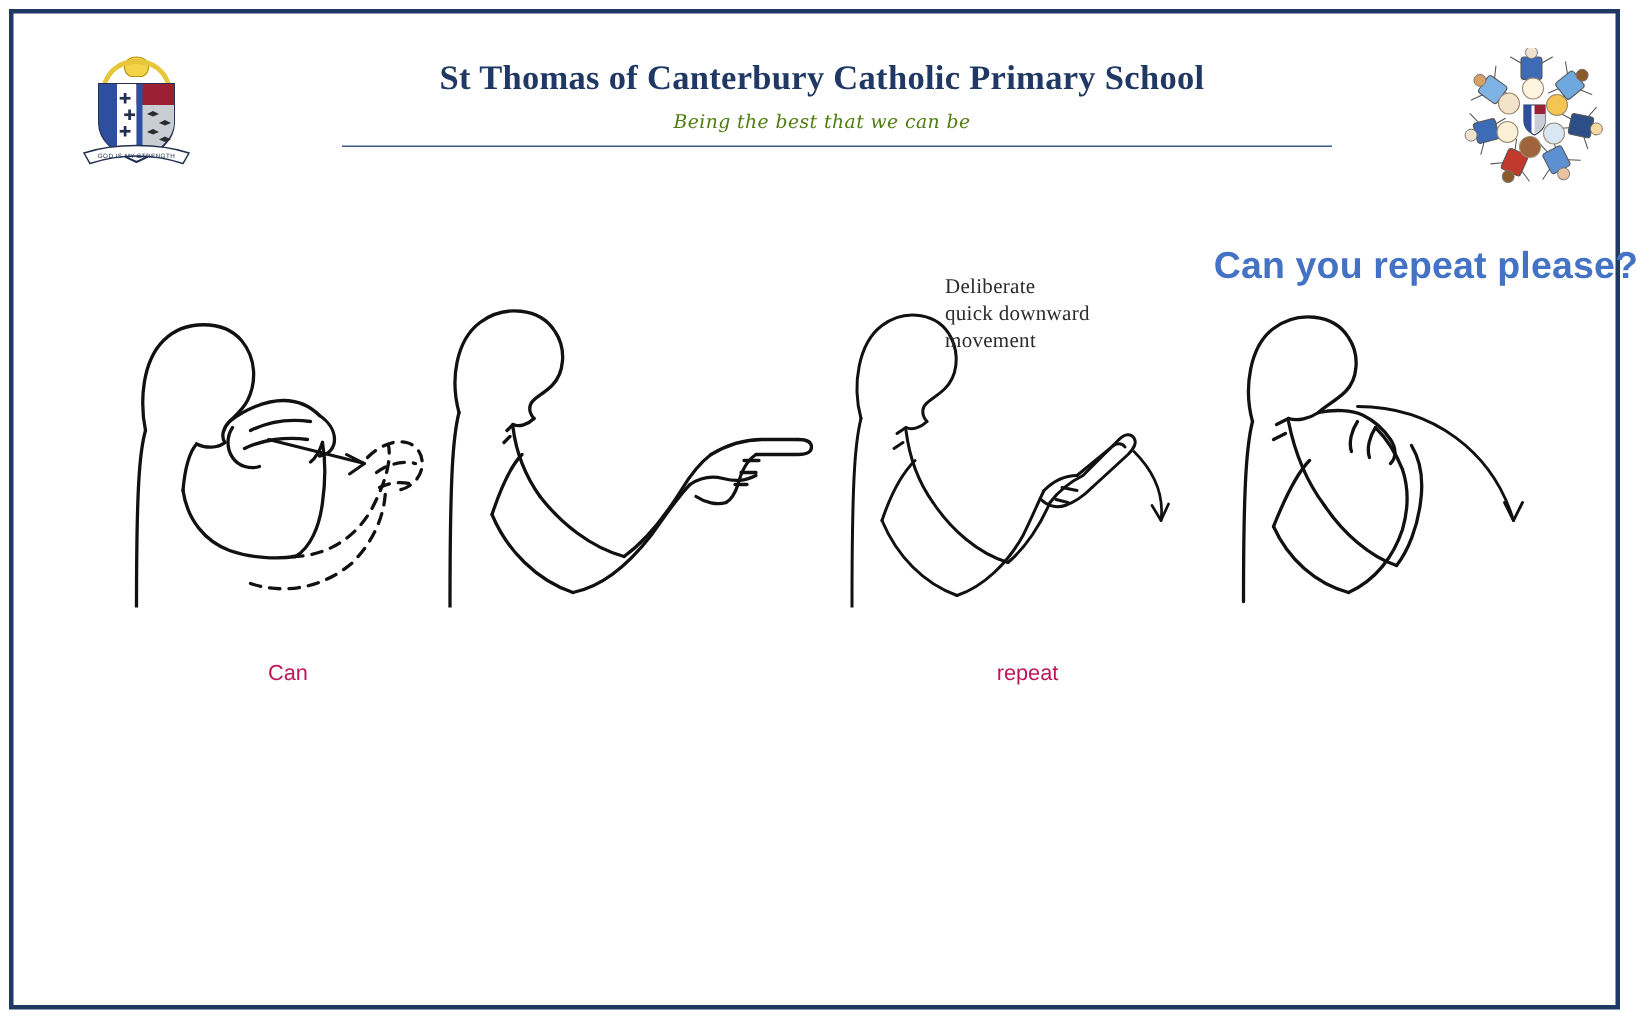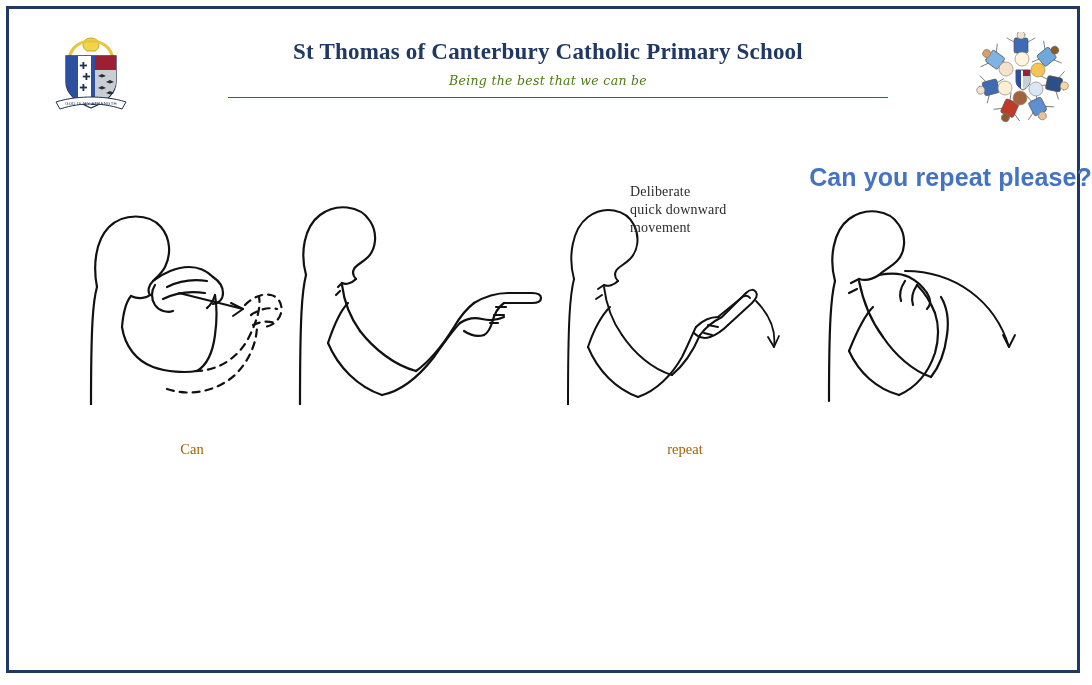--- a/index.html
+++ b/index.html
@@ -119,22 +119,21 @@
     height: 230px;
   }
   .sign-art svg { display: block; }
   .sign-label {
     position: absolute;
     top: 266px;
     left: 0;
     width: 250px;
     text-align: center;
     font-size: 14.5px;
-    color: #a16207;
-    font-family: Liberation Serif, serif;
+    color: #be185d;
   }
   .sign-1 { left: 67px; }
   .sign-2 { left: 298px; }
   .sign-3 { left: 560px; }
   .sign-4 { left: 813px; }
 
   .annotation {
     position: absolute;
     left: 70px;
     top: 8px;

